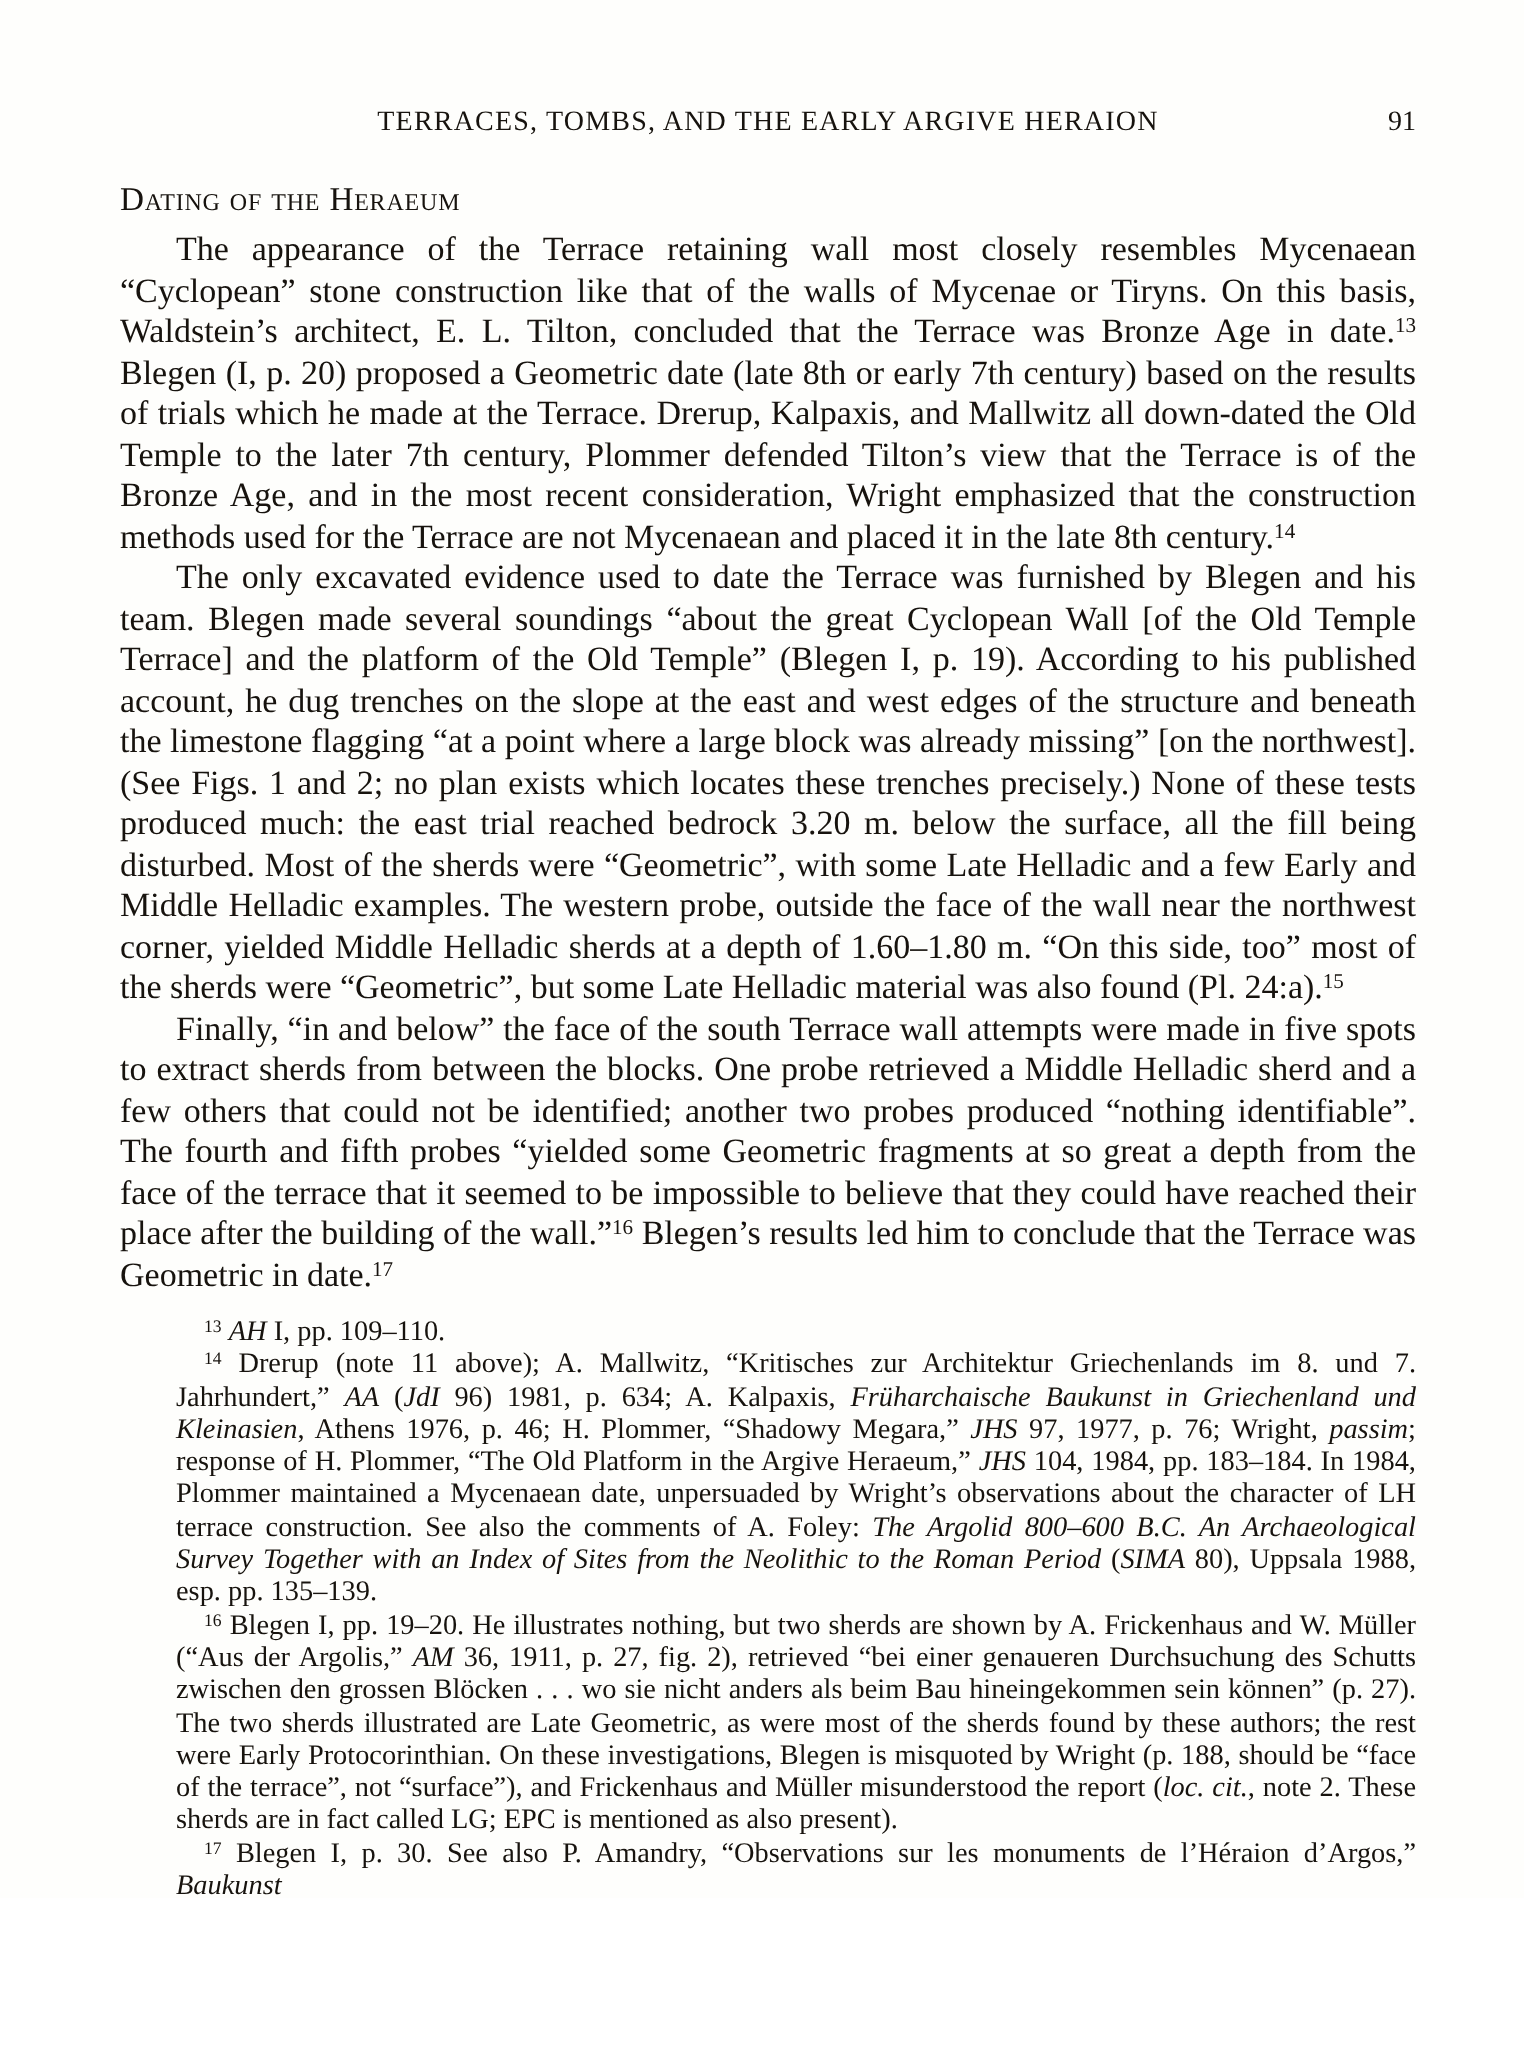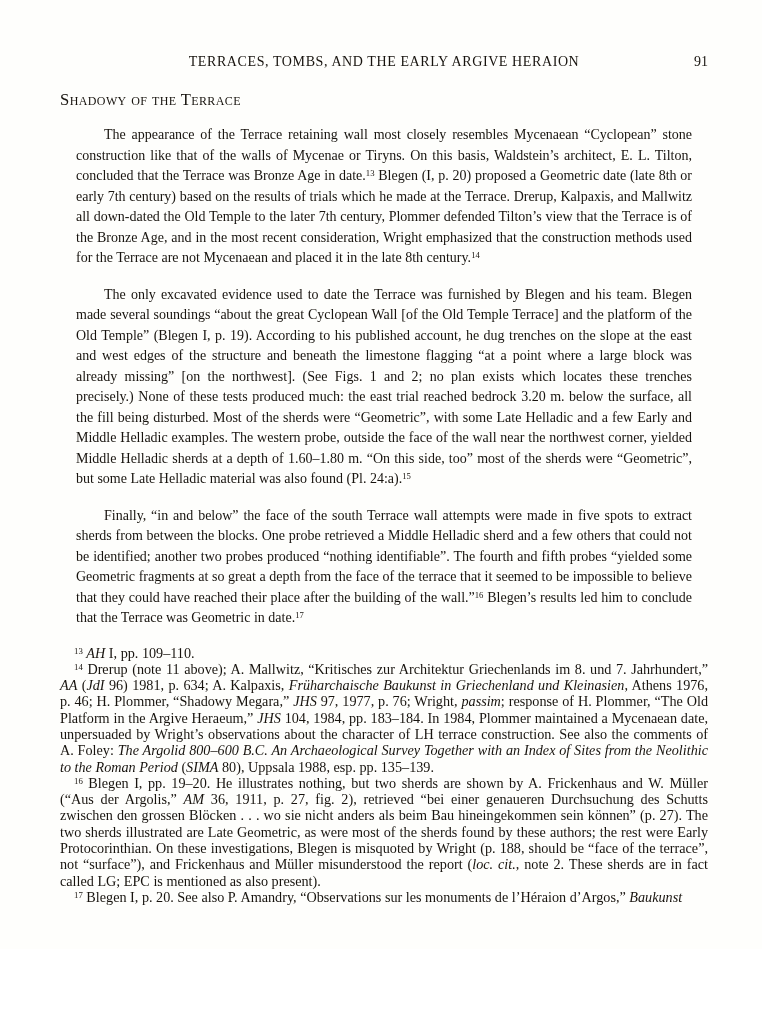--- a/index.html
+++ b/index.html
@@ -41,29 +41,30 @@
   .section-heading {
     font-variant: small-caps;
     font-weight: normal;
     font-size: 16.6px;
     line-height: 19px;
     letter-spacing: 0.4px;
     margin: 0 0 6px 0;
   }
   
   .body-text p {
-    margin: 16px;
-    font-size: 14px;
+    margin: 0;
+    font-size: 17px;
     line-height: 20.5px;
     text-align: justify;
     text-indent: 28px;
   }
   
   .footnotes {
     margin-top: 10px;
+    margin-left: 28px;
   }
   .footnotes p {
     margin: 0;
     font-size: 14.2px;
     line-height: 16.3px;
     text-align: justify;
     text-indent: 14px;
   }
   sup {
     font-size: 62%;
@@ -77,28 +78,28 @@
 </head>
 <body>
 
 <div class="page">
 
   <header class="running-head">
     <span class="rh-title">TERRACES, TOMBS, AND THE EARLY ARGIVE HERAION</span>
     <span class="rh-page">91</span>
   </header>
 
-  <h2 class="section-heading">Shadowy of the Terrace</h2>
+  <h2 class="section-heading">Dating of the Heraeum</h2>
 
   <main class="body-text">
     <p><span>The appearance of the Terrace retaining wall most closely resembles Mycenaean “Cyclopean” stone construction like that of the walls of Mycenae or Tiryns. On this basis, Waldstein’s architect, E. L. Tilton, concluded that the Terrace was Bronze Age in date.</span><sup>13</sup><span> Blegen (I, p. 20) proposed a Geometric date (late 8th or early 7th century) based on the results of trials which he made at the Terrace. Drerup, Kalpaxis, and Mallwitz all down-dated the Old Temple to the later 7th century, Plommer defended Tilton’s view that the Terrace is of the Bronze Age, and in the most recent consideration, Wright emphasized that the construction methods used for the Terrace are not Mycenaean and placed it in the late 8th century.</span><sup>14</sup></p>
     <p><span>The only excavated evidence used to date the Terrace was furnished by Blegen and his team. Blegen made several soundings “about the great Cyclopean Wall [of the Old Temple Terrace] and the platform of the Old Temple” (Blegen I, p. 19). According to his published account, he dug trenches on the slope at the east and west edges of the structure and beneath the limestone flagging “at a point where a large block was already missing” [on the northwest]. (See Figs. 1 and 2; no plan exists which locates these trenches precisely.) None of these tests produced much: the east trial reached bedrock 3.20 m. below the surface, all the fill being disturbed. Most of the sherds were “Geometric”, with some Late Helladic and a few Early and Middle Helladic examples. The western probe, outside the face of the wall near the northwest corner, yielded Middle Helladic sherds at a depth of 1.60–1.80 m. “On this side, too” most of the sherds were “Geometric”, but some Late Helladic material was also found (Pl. 24:a).</span><sup>15</sup></p>
     <p><span>Finally, “in and below” the face of the south Terrace wall attempts were made in five spots to extract sherds from between the blocks. One probe retrieved a Middle Helladic sherd and a few others that could not be identified; another two probes produced “nothing identifiable”. The fourth and fifth probes “yielded some Geometric fragments at so great a depth from the face of the terrace that it seemed to be impossible to believe that they could have reached their place after the building of the wall.”</span><sup>16</sup><span> Blegen’s results led him to conclude that the Terrace was Geometric in date.</span><sup>17</sup></p>
   </main>
 
   <section class="footnotes">
     <p><sup>13</sup><span> </span><i>AH</i><span> I, pp. 109–110.</span></p>
     <p><sup>14</sup><span> Drerup (note 11 above); A. Mallwitz, “Kritisches zur Architektur Griechenlands im 8. und 7. Jahrhundert,” </span><i>AA</i><span> (</span><i>JdI</i><span> 96) 1981, p. 634; A. Kalpaxis, </span><i>Früharchaische Baukunst in Griechenland und Kleinasien</i><span>, Athens 1976, p. 46; H. Plommer, “Shadowy Megara,” </span><i>JHS</i><span> 97, 1977, p. 76; Wright, </span><i>passim</i><span>; response of H. Plommer, “The Old Platform in the Argive Heraeum,” </span><i>JHS</i><span> 104, 1984, pp. 183–184. In 1984, Plommer maintained a Mycenaean date, unpersuaded by Wright’s observations about the character of LH terrace construction. See also the comments of A. Foley: </span><i>The Argolid 800–600 B.C. An Archaeological Survey Together with an Index of Sites from the Neolithic to the Roman Period</i><span> (</span><i>SIMA</i><span> 80), Uppsala 1988, esp. pp. 135–139.</span></p>
     <p><sup>16</sup><span> Blegen I, pp. 19–20. He illustrates nothing, but two sherds are shown by A. Frickenhaus and W. Müller (“Aus der Argolis,” </span><i>AM</i><span> 36, 1911, p. 27, fig. 2), retrieved “bei einer genaueren Durchsuchung des Schutts zwischen den grossen Blöcken . . . wo sie nicht anders als beim Bau hineingekommen sein können” (p. 27). The two sherds illustrated are Late Geometric, as were most of the sherds found by these authors; the rest were Early Protocorinthian. On these investigations, Blegen is misquoted by Wright (p. 188, should be “face of the terrace”, not “surface”), and Frickenhaus and Müller misunderstood the report (</span><i>loc. cit.</i><span>, note 2. These sherds are in fact called LG; EPC is mentioned as also present).</span></p>
-    <p><sup>17</sup><span> Blegen I, p. 20. See also P. Amandry, “Observations sur les monuments de l’Héraion d’Argos,” </span><i>Baukunst</i></p>
+    <p><sup>17</sup><span> Blegen I, p. 30. See also P. Amandry, “Observations sur les monuments de l’Héraion d’Argos,” </span><i>Baukunst</i></p>
   </section>
 
 </div>
 
 </body></html>

